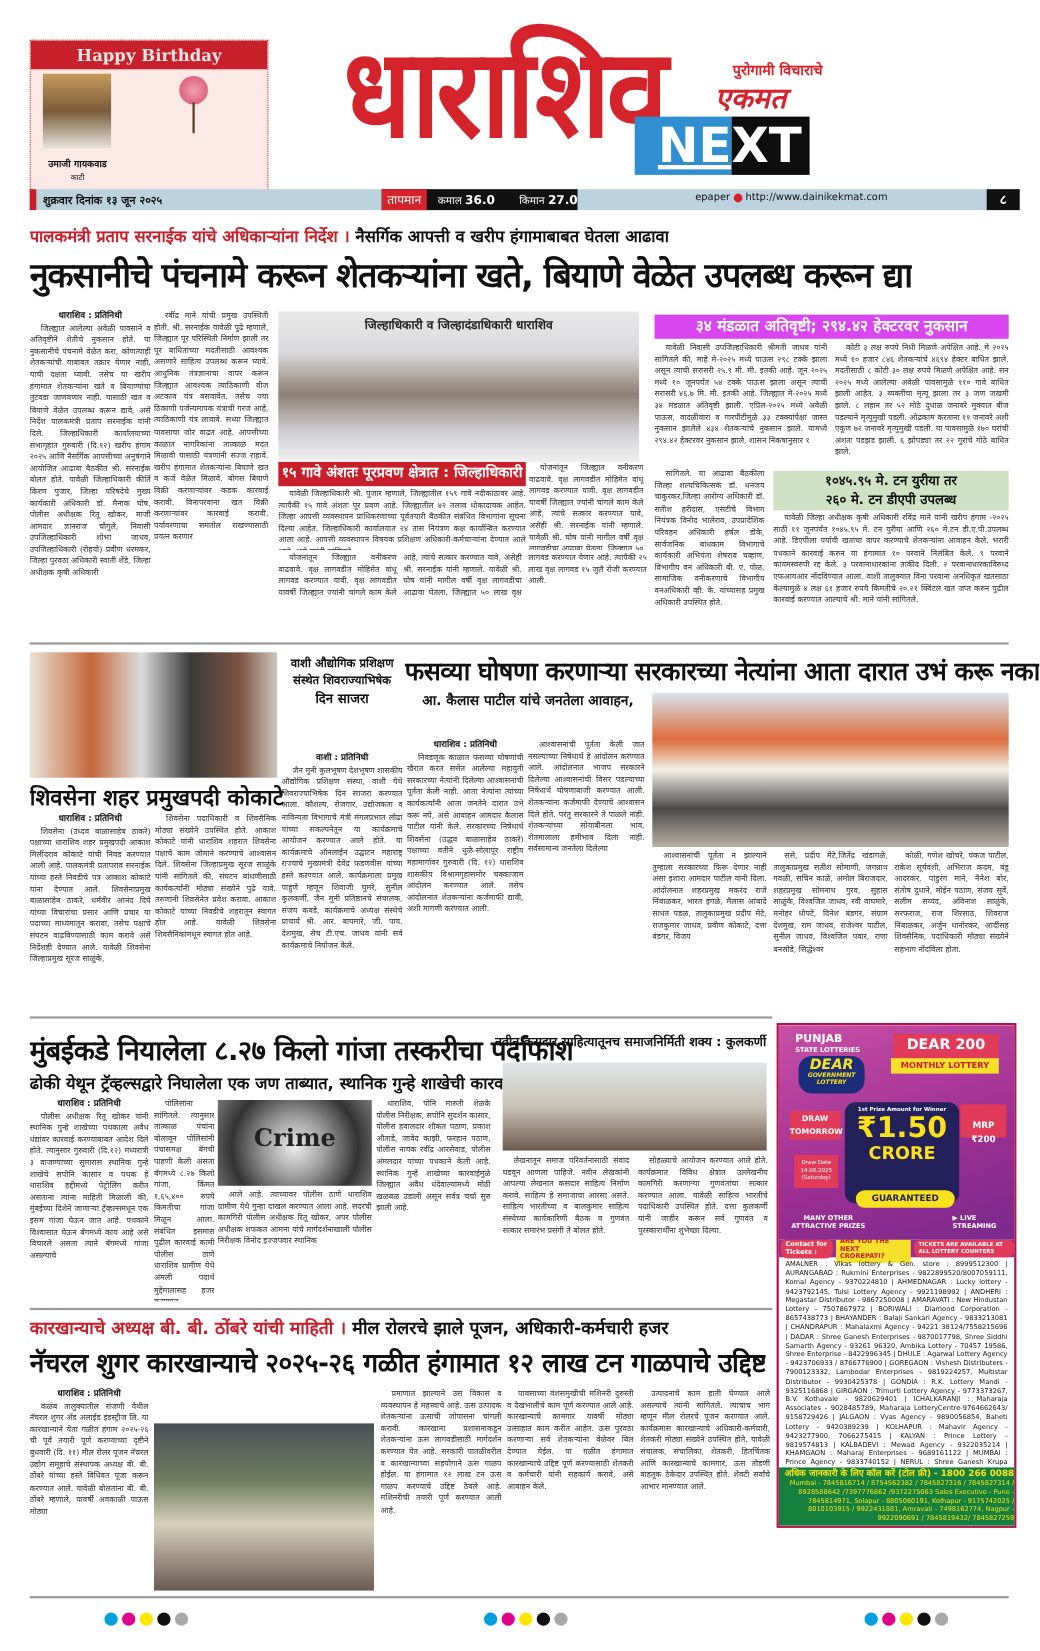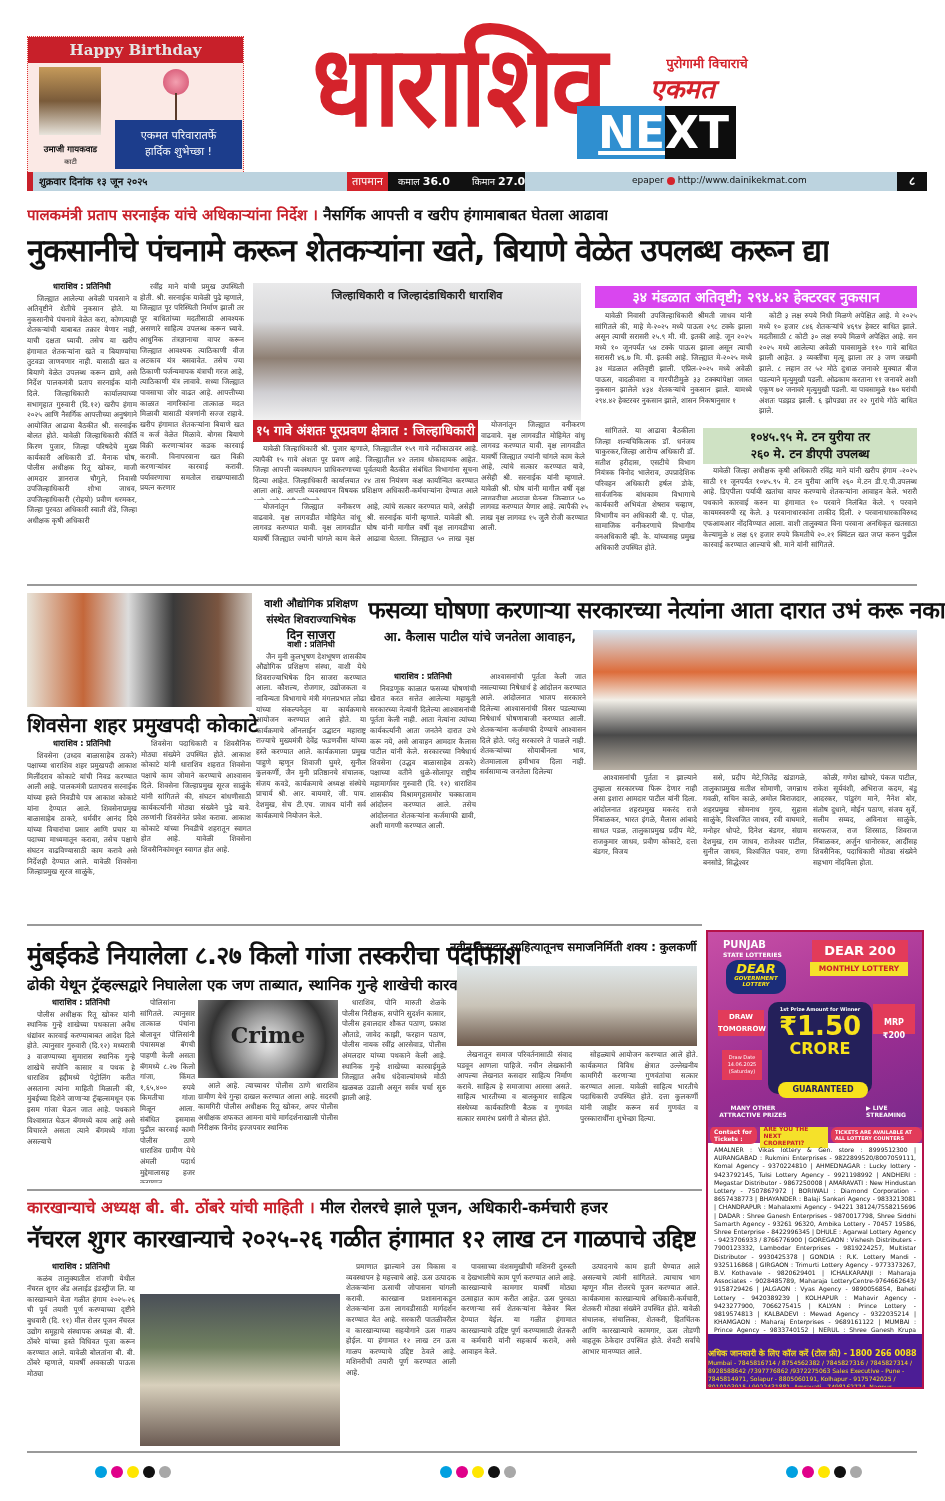--- a/index.html
+++ b/index.html
@@ -63,37 +63,33 @@
   #ad .prize .crore { font-size: 16px; line-height: 18px; }
   #ad .guar { position: absolute; left: 70px; top: 150px; width: 90px; height: 16px; background: #f8e21c; color: #24205a; font-weight: bold; font-size: 8px; text-align: center; line-height: 16px; border-radius: 8px; }
   #ad .drawdate { position: absolute; left: 14px; top: 118px; width: 40px; height: 30px; background: #e23b5a; color: #fff; font-size: 5px; text-align: center; line-height: 7px; padding-top: 4px; }
   #ad .other { position: absolute; left: 10px; top: 172px; color: #fff; font-weight: bold; font-size: 6px; width: 70px; text-align: center; }
   #ad .live { position: absolute; left: 158px; top: 172px; color: #fff; font-weight: bold; font-size: 6px; }
   #ad .contact { height: 16px; display: flex; align-items: center; font-size: 6px; font-weight: bold; background: #9b2e92; }
   #ad .contact .c1 { background: #e23b5a; color: #fff; padding: 2px 4px; border-radius: 6px; margin-left: 2px; }
   #ad .contact .c2 { background: #f5e12a; color: #c8202a; padding: 2px 4px; margin: 0 3px; }
   #ad .contact .c3 { background: #e23b5a; color: #fff; padding: 2px 4px; border-radius: 6px; font-size: 5px; }
   #ad .dealers { font-size: 6.1px; line-height: 8.2px; padding: 3px 6px; color: #111; text-align: justify; height: 198px; overflow: hidden; }
-  #ad .bottom { position: absolute; left: 0; bottom: 0; width: 100%; height: 53px; background: #4c1d95; color: #f8e21c; text-align: left; font-size: 6px; line-height: 8px; padding-top: 16px; }
+  #ad .bottom { position: absolute; left: 0; bottom: 0; width: 100%; height: 53px; background: #15803d; color: #f8e21c; text-align: right; font-size: 6px; line-height: 8px; padding-top: 2px; }
   #ad .bottom .tollfree { font-size: 8px; font-weight: bold; color: #f8e21c; margin-bottom: 1px; }
 </style>
 </head>
 <body>
 
 <div id="bday" class="abs">
   <div class="title">Happy Birthday</div>
   <div class="face"></div>
   <div class="flower"></div>
   <div class="stem"></div>
   <div class="name">उमाजी गायकवाड</div>
   <div class="place">काटी</div>
-  <div class="wish">
-    <div>एकमत परिवारातर्फे</div>
-    <div>हार्दिक शुभेच्छा !</div>
-  </div>
 </div>
 
 <div id="masthead" class="abs">धाराशिव</div>
 <div id="tagline" class="abs">पुरोगामी विचाराचे</div>
 <div id="ekmat" class="abs">एकमत</div>
 <div id="next" class="abs">
   <div class="n1">NE</div>
   <div class="n2">XT</div>
 </div>
 
@@ -168,21 +164,21 @@
 </div>
 <div class="abs col-text" style="left:141px;top:739px;width:110px;height:172px;">
   <p>शिवसेना पदाधिकारी व शिवसैनिक मोठ्या संख्येने उपस्थित होते. आकाश कोकाटे यांनी धाराशिव शहरात शिवसेना पक्षाचे काम जोमाने करण्याचे आश्वासन दिले. शिवसेना जिल्हाप्रमुख सूरज साळुंके यांनी सांगितले की, संघटन बांधणीसाठी कार्यकर्त्यांनी मोठ्या संख्येने पुढे यावे. तरुणांनी शिवसेनेत प्रवेश करावा. आकाश कोकाटे यांच्या निवडीचे शहरातून स्वागत होत आहे. यावेळी शिवसेना शिवसैनिकांमधून स्वागत होत आहे.</p>
 </div>
 
 <div class="abs hl" style="left:256px;top:595px;width:110px;text-align:center;font-size:10.5px;line-height:16px;white-space:normal;">
   <div>वाशी औद्योगिक प्रशिक्षण</div>
   <div>संस्थेत शिवराज्याभिषेक</div>
   <div style="font-size:12px;">दिन साजरा</div>
 </div>
-<div class="abs col-text" style="left:256px;top:640px;width:110px;height:263px;">
+<div class="abs col-text" style="left:256px;top:684px;width:110px;height:263px;">
   <div class="byline">वाशी : प्रतिनिधी</div>
   <p>जैन मुनी कुलभूषण देशभूषण शासकीय औद्योगिक प्रशिक्षण संस्था, वाशी येथे शिवराज्याभिषेक दिन साजरा करण्यात आला. कौशल्य, रोजगार, उद्योजकता व नाविन्यता विभागाचे मंत्री मंगलप्रभात लोढा यांच्या संकल्पनेतून या कार्यक्रमाचे आयोजन करण्यात आले होते. या कार्यक्रमाचे ऑनलाईन उद्घाटन महाराष्ट्र राज्याचे मुख्यमंत्री देवेंद्र फडणवीस यांच्या हस्ते करण्यात आले. कार्यक्रमाला प्रमुख पाहुणे म्हणून शिवाजी घुमरे, सुनील कुलकर्णी, जैन मुनी प्रतिष्ठानचे संचालक, संजय कवडे, कार्यक्रमाचे अध्यक्ष संस्थेचे प्राचार्य श्री. आर. बायमारे, जी. पाय. देशमुख, सेच टी.एच. जाधव यांनी सर्व कार्यक्रमाचे नियोजन केले.</p>
 </div>
 
 <div class="abs hl" style="left:368px;top:593px;font-size:23px;letter-spacing:-0.5px;">फसव्या घोषणा करणाऱ्या सरकारच्या नेत्यांना आता दारात उभं करू नका</div>
 <div class="abs hl" style="left:375px;top:628px;width:210px;text-align:center;font-size:12.5px;line-height:18px;white-space:normal;">
   <div>आ. कैलास पाटील यांचे जनतेला आवाहन,</div>
 </div>
 <div class="abs col-text" style="left:370px;top:672px;width:106px;height:239px;">
   <div class="byline">धाराशिव : प्रतिनिधी</div>

